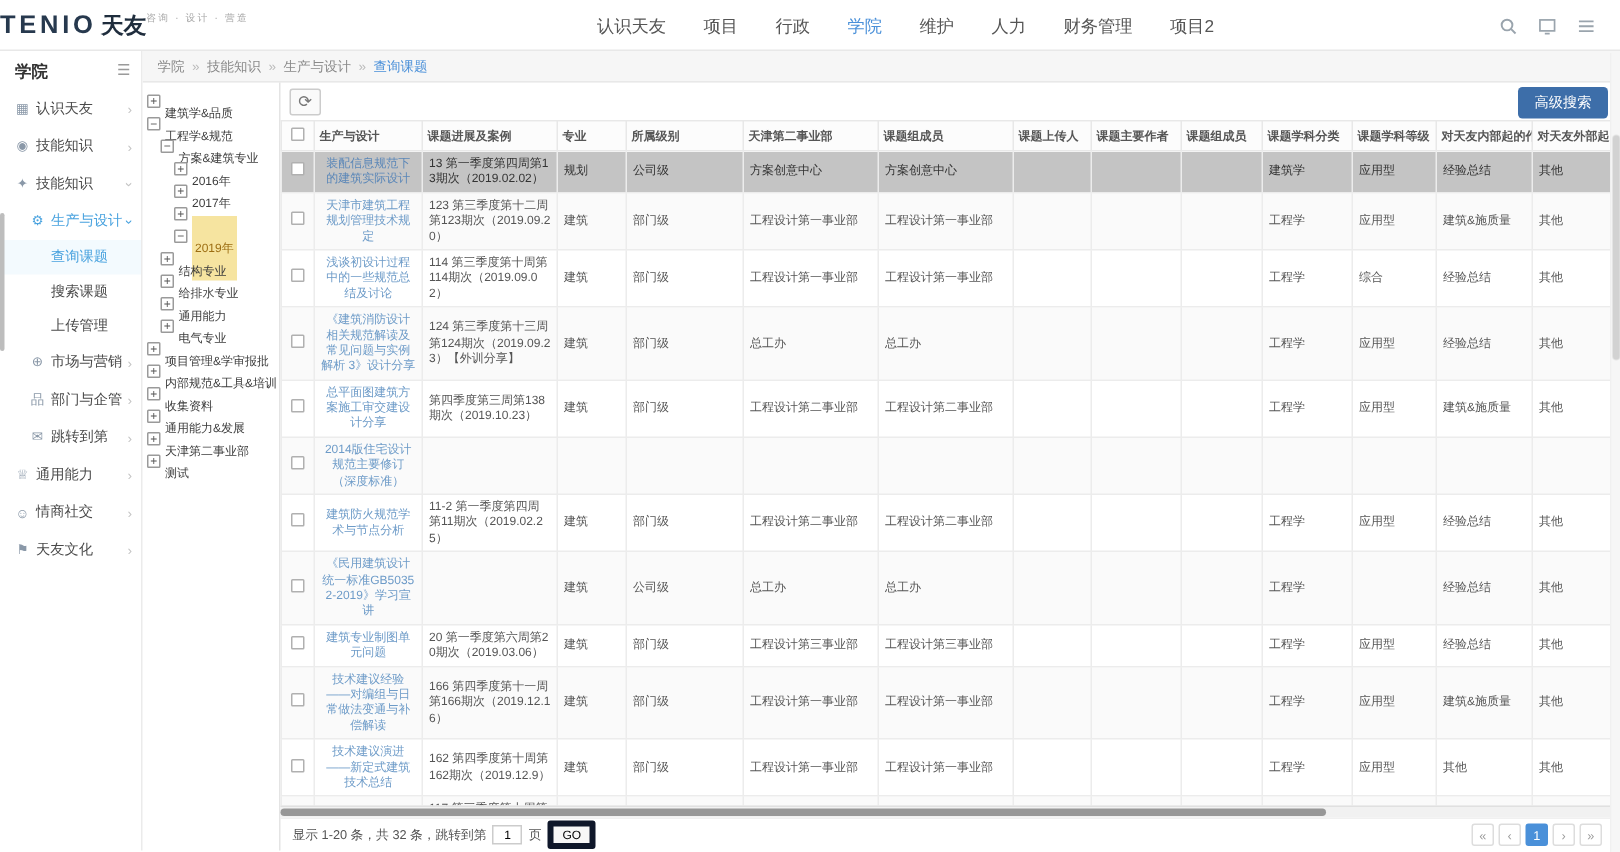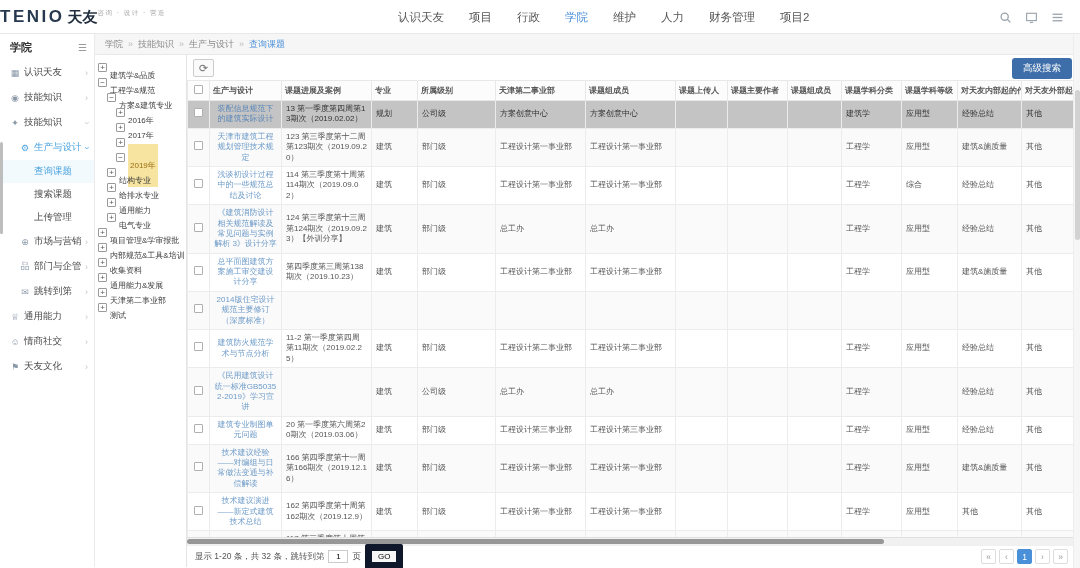--- a/index.html
+++ b/index.html
@@ -62,21 +62,21 @@
   td.title { color:#6d9bc8; text-align:center; cursor:pointer; }
   tr.sel td.title { color:#5b87b8;margin-top:19px; }
   td.cbc, th.cbc { text-align:center; }
   .cb { width:9px; height:9px; border:1px solid #b0b0b0; background:#fff; border-radius:1px; display:inline-block; cursor:pointer; }
 
   .hscroll { height:8px; position:relative; background:#f1f1f1; border-top:1px solid #e0e0e0; flex-shrink:0; }
   .hscroll .handle { position:absolute; left:0; top:1px; height:5px; width:78%; background:#979797; border-radius:3px; cursor:pointer; }
 
   .tfoot { height:22px; display:flex; align-items:center; padding:0 8px; font-size:8.5px; color:#555; gap:4px; border-top:1px solid #f0f0f0; position:relative; flex-shrink:0; }
   .page-input { width:20px; height:13px; border:1px solid #ccc; font-size:8px; text-align:center; }
-  .go-btn { border:7px solid #0f172a; background:#f7f7f7; font-size:8px; padding:1px 6px; cursor:pointer; border-radius:2px; }
+  .go-btn { border:4px solid #0f172a; background:#f7f7f7; font-size:8px; padding:1px 6px; cursor:pointer; border-radius:2px; }
   .pager { position:absolute; right:12px; top:3px; display:flex; gap:3px; }
   .pg { min-width:15px; height:15px; border:1px solid #ddd; background:#fff; color:#999; font-size:8.5px; display:flex; align-items:center; justify-content:center; border-radius:2px; cursor:pointer; }
   .pg.active { background:#4a90d9; border-color:#4a90d9; color:#fff; }
 
   .v-scroll { position:fixed; right:0; top:35px; bottom:0; width:7px; background:#f6f6f6; border-left:1px solid #ededed; }
   .v-scroll .handle { position:absolute; top:55px; left:1px; width:5px; height:150px; background:#d2d2d2; border-radius:3px; }
 </style>
 </head>
 <body>
 

